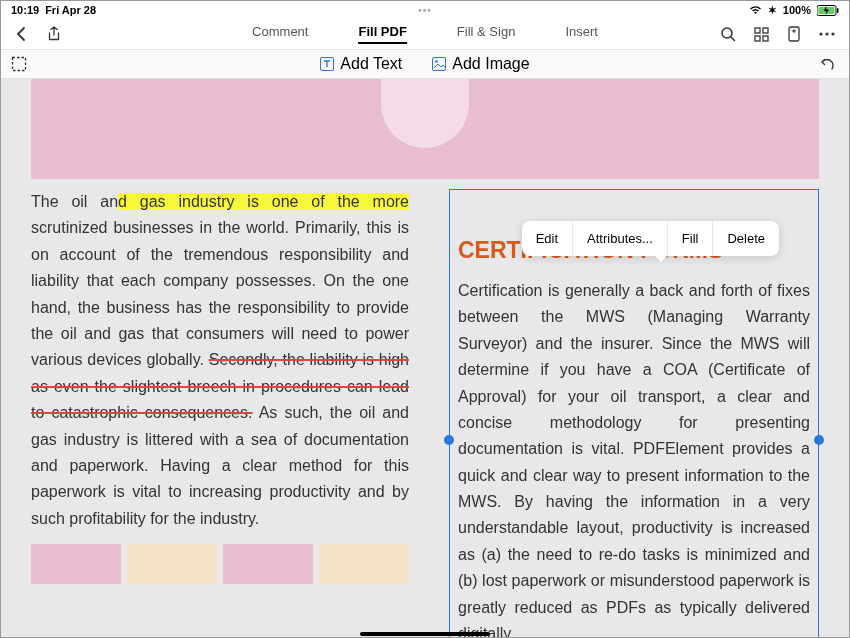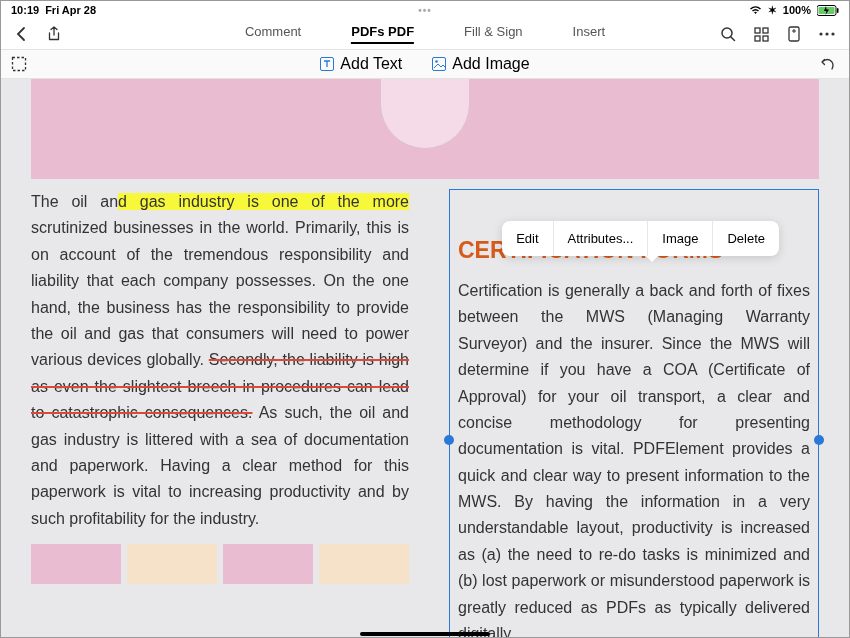--- a/index.html
+++ b/index.html
@@ -79,21 +79,21 @@
         </svg>
       </span>
     <span>
         <svg width="14" height="16" viewBox="0 0 14 16">
           <path d="M7 1 L7 9 M4 3.5 L7 1 L10 3.5 M2.5 7 V13.5 H11.5 V7" stroke="#333" stroke-width="1.3" fill="none" stroke-linecap="round" stroke-linejoin="round"></path>
         </svg>
       </span>
   </div>
   <div class="tabs">
     <span class="tab">Comment</span>
-    <span class="tab active">PDFs PDF</span>
+    <span class="tab active">Fill PDF</span>
     <span class="tab">Fill &amp; Sign</span>
     <span class="tab">Insert</span>
   </div>
   <div class="top-right">
     <span>
         <svg width="16" height="16" viewBox="0 0 16 16">
           <circle cx="7" cy="7" r="5" stroke="#333" stroke-width="1.5" fill="none"></circle>
           <path d="M11 11 L14.5 14.5" stroke="#333" stroke-width="1.5" stroke-linecap="round"></path>
         </svg>
       </span>
@@ -150,21 +150,21 @@
 </div>
 
 <div class="content">
   <div class="banner">
     <div class="sock"></div>
   </div>
 
   <div class="context-menu">
     <div class="cm-item">Edit</div>
     <div class="cm-item">Attributes...</div>
-    <div class="cm-item">Image</div>
+    <div class="cm-item">Fill</div>
     <div class="cm-item">Delete</div>
   </div>
 
   <div class="cols">
     <div class="col col-left">
       <div class="para"><span>The oil an</span><span class="hl">d gas industry is one of the more</span><span> scrutinized businesses in the world. Primarily, this is on account of the tremendous responsibility and liability that each company possesses. On the one hand, the business has the responsibility to provide the oil and gas that consumers will need to power various devices globally. </span><span class="strike">Secondly, the liability is high as even the slightest breech in procedures can lead to catastrophic consequences.</span><span> As such, the oil and gas industry is littered with a sea of documentation and paperwork. Having a clear method for this paperwork is vital to increasing productivity and by such profitability for the industry.</span></div>
       <div class="thumb-row">
         <div class="thumb"></div>
         <div class="thumb light"></div>
         <div class="thumb"></div>

